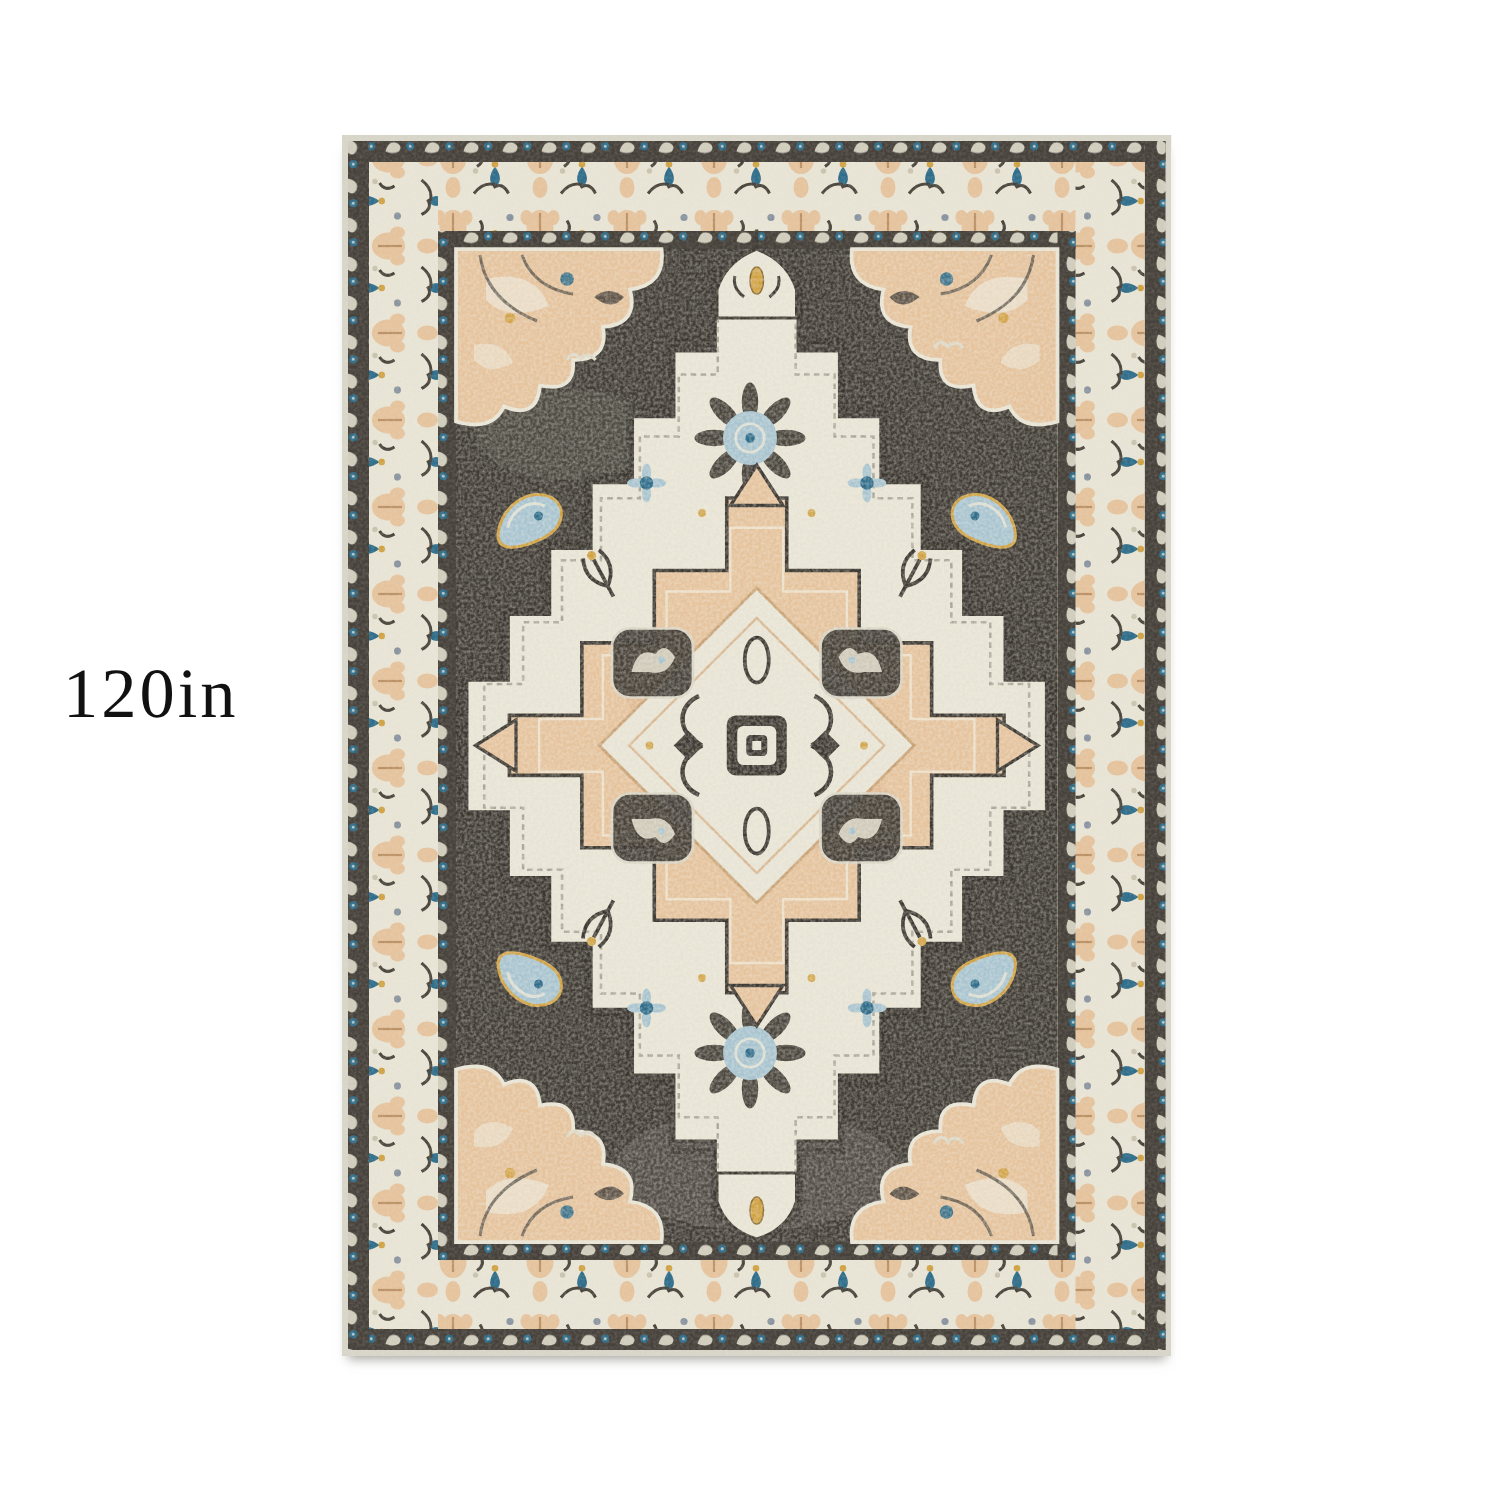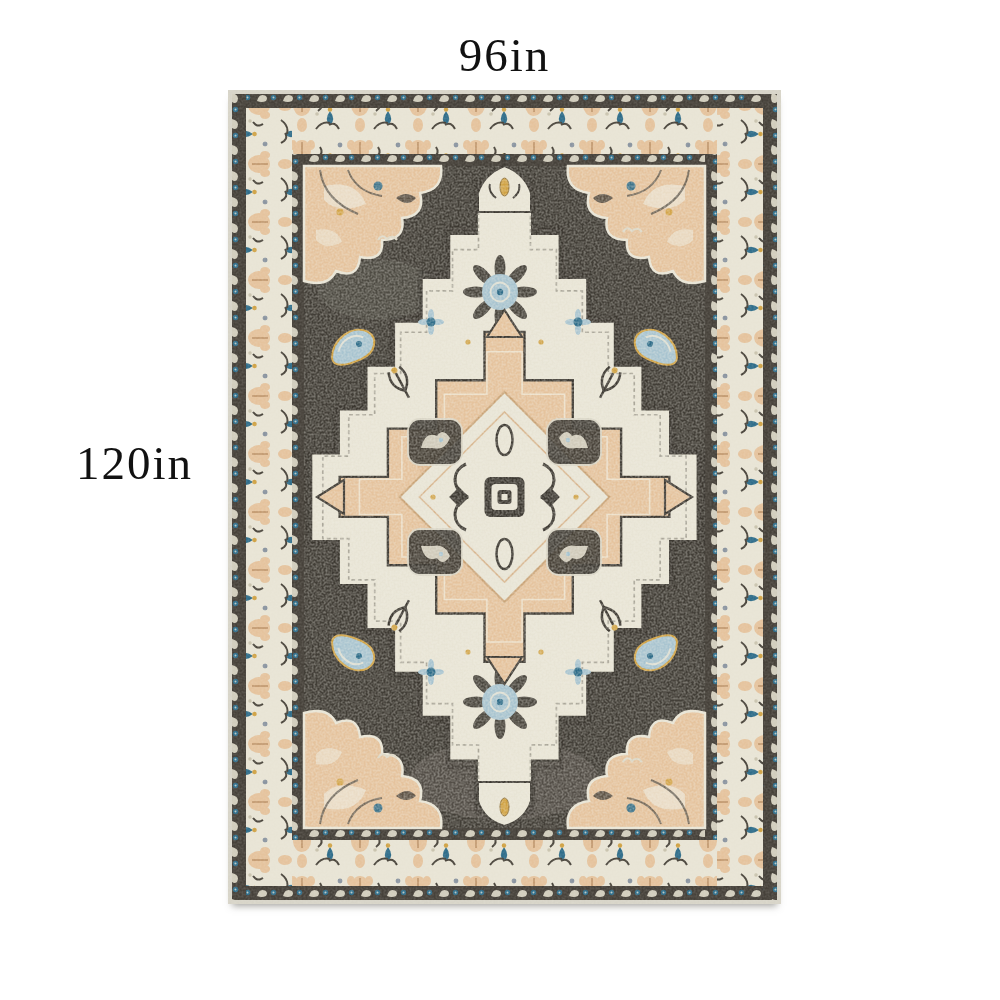--- a/index.html
+++ b/index.html
@@ -19,36 +19,35 @@
     white-space: nowrap;
   }
   .dim-top {
     left: 228px; width: 553px;
     top: 28px;
     text-align: center;
   }
   .dim-left {
     left: 42px; width: 185px;
     top: 436px;
-    text-align: center;
+    text-align: left;
   }
   .rug {
     position: absolute;
     left: 228px; top: 90px;
     width: 553px; height: 814px;
     box-shadow: 0 6px 7px -4px rgba(90,88,78,0.55);
   }
   .rug svg { display: block; width: 100%; height: 100%; }
 </style>
 </head>
 <body>
 
 <div class="canvas">
 
-  <div class="dim-label dim-top">96in</div>
 
   <div class="dim-label dim-left">120in</div>
 
   <div class="rug">
     <svg viewBox="0 0 553 814" xmlns="http://www.w3.org/2000/svg">
       <defs>
 
         <pattern id="guardH" width="26" height="15" patternUnits="userSpaceOnUse">
           <rect width="26" height="15" style="fill:var(--guard)"></rect>
           <path d="M3,11 Q5,3 11,5.5 Q14.5,7.5 12,11 Q8,13 3,11 Z" fill="#ded9c8" opacity="0.92"></path>

